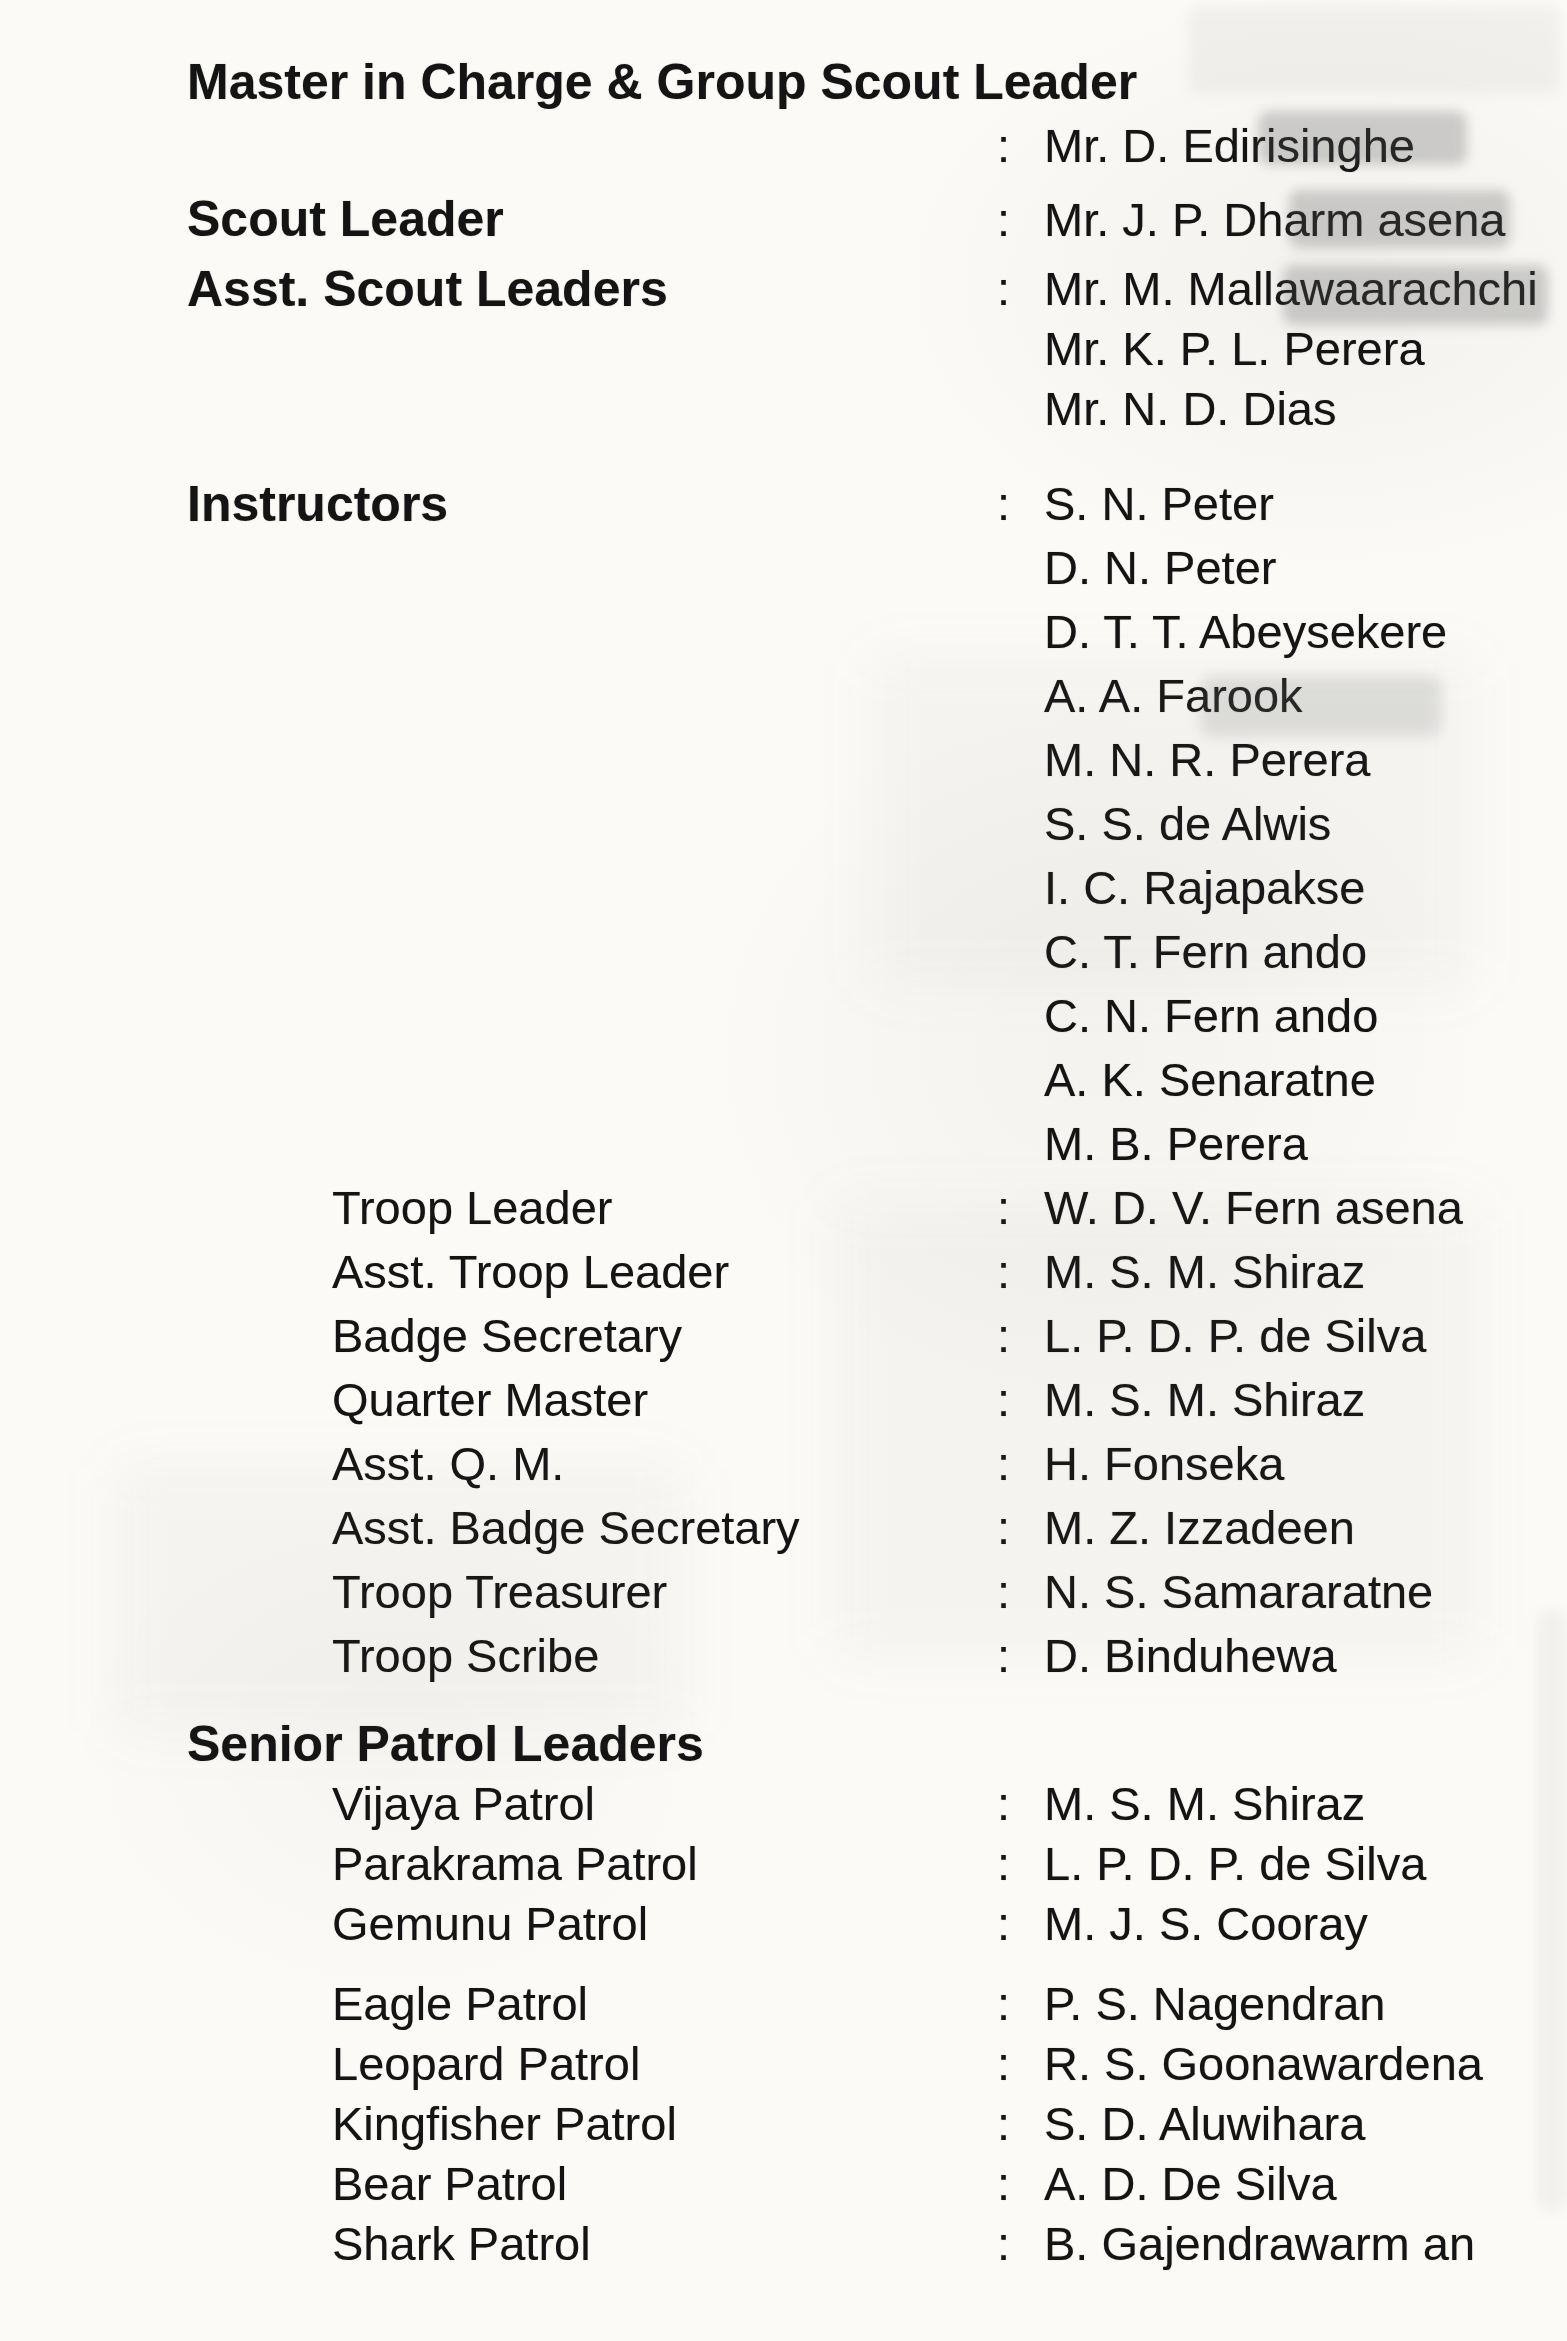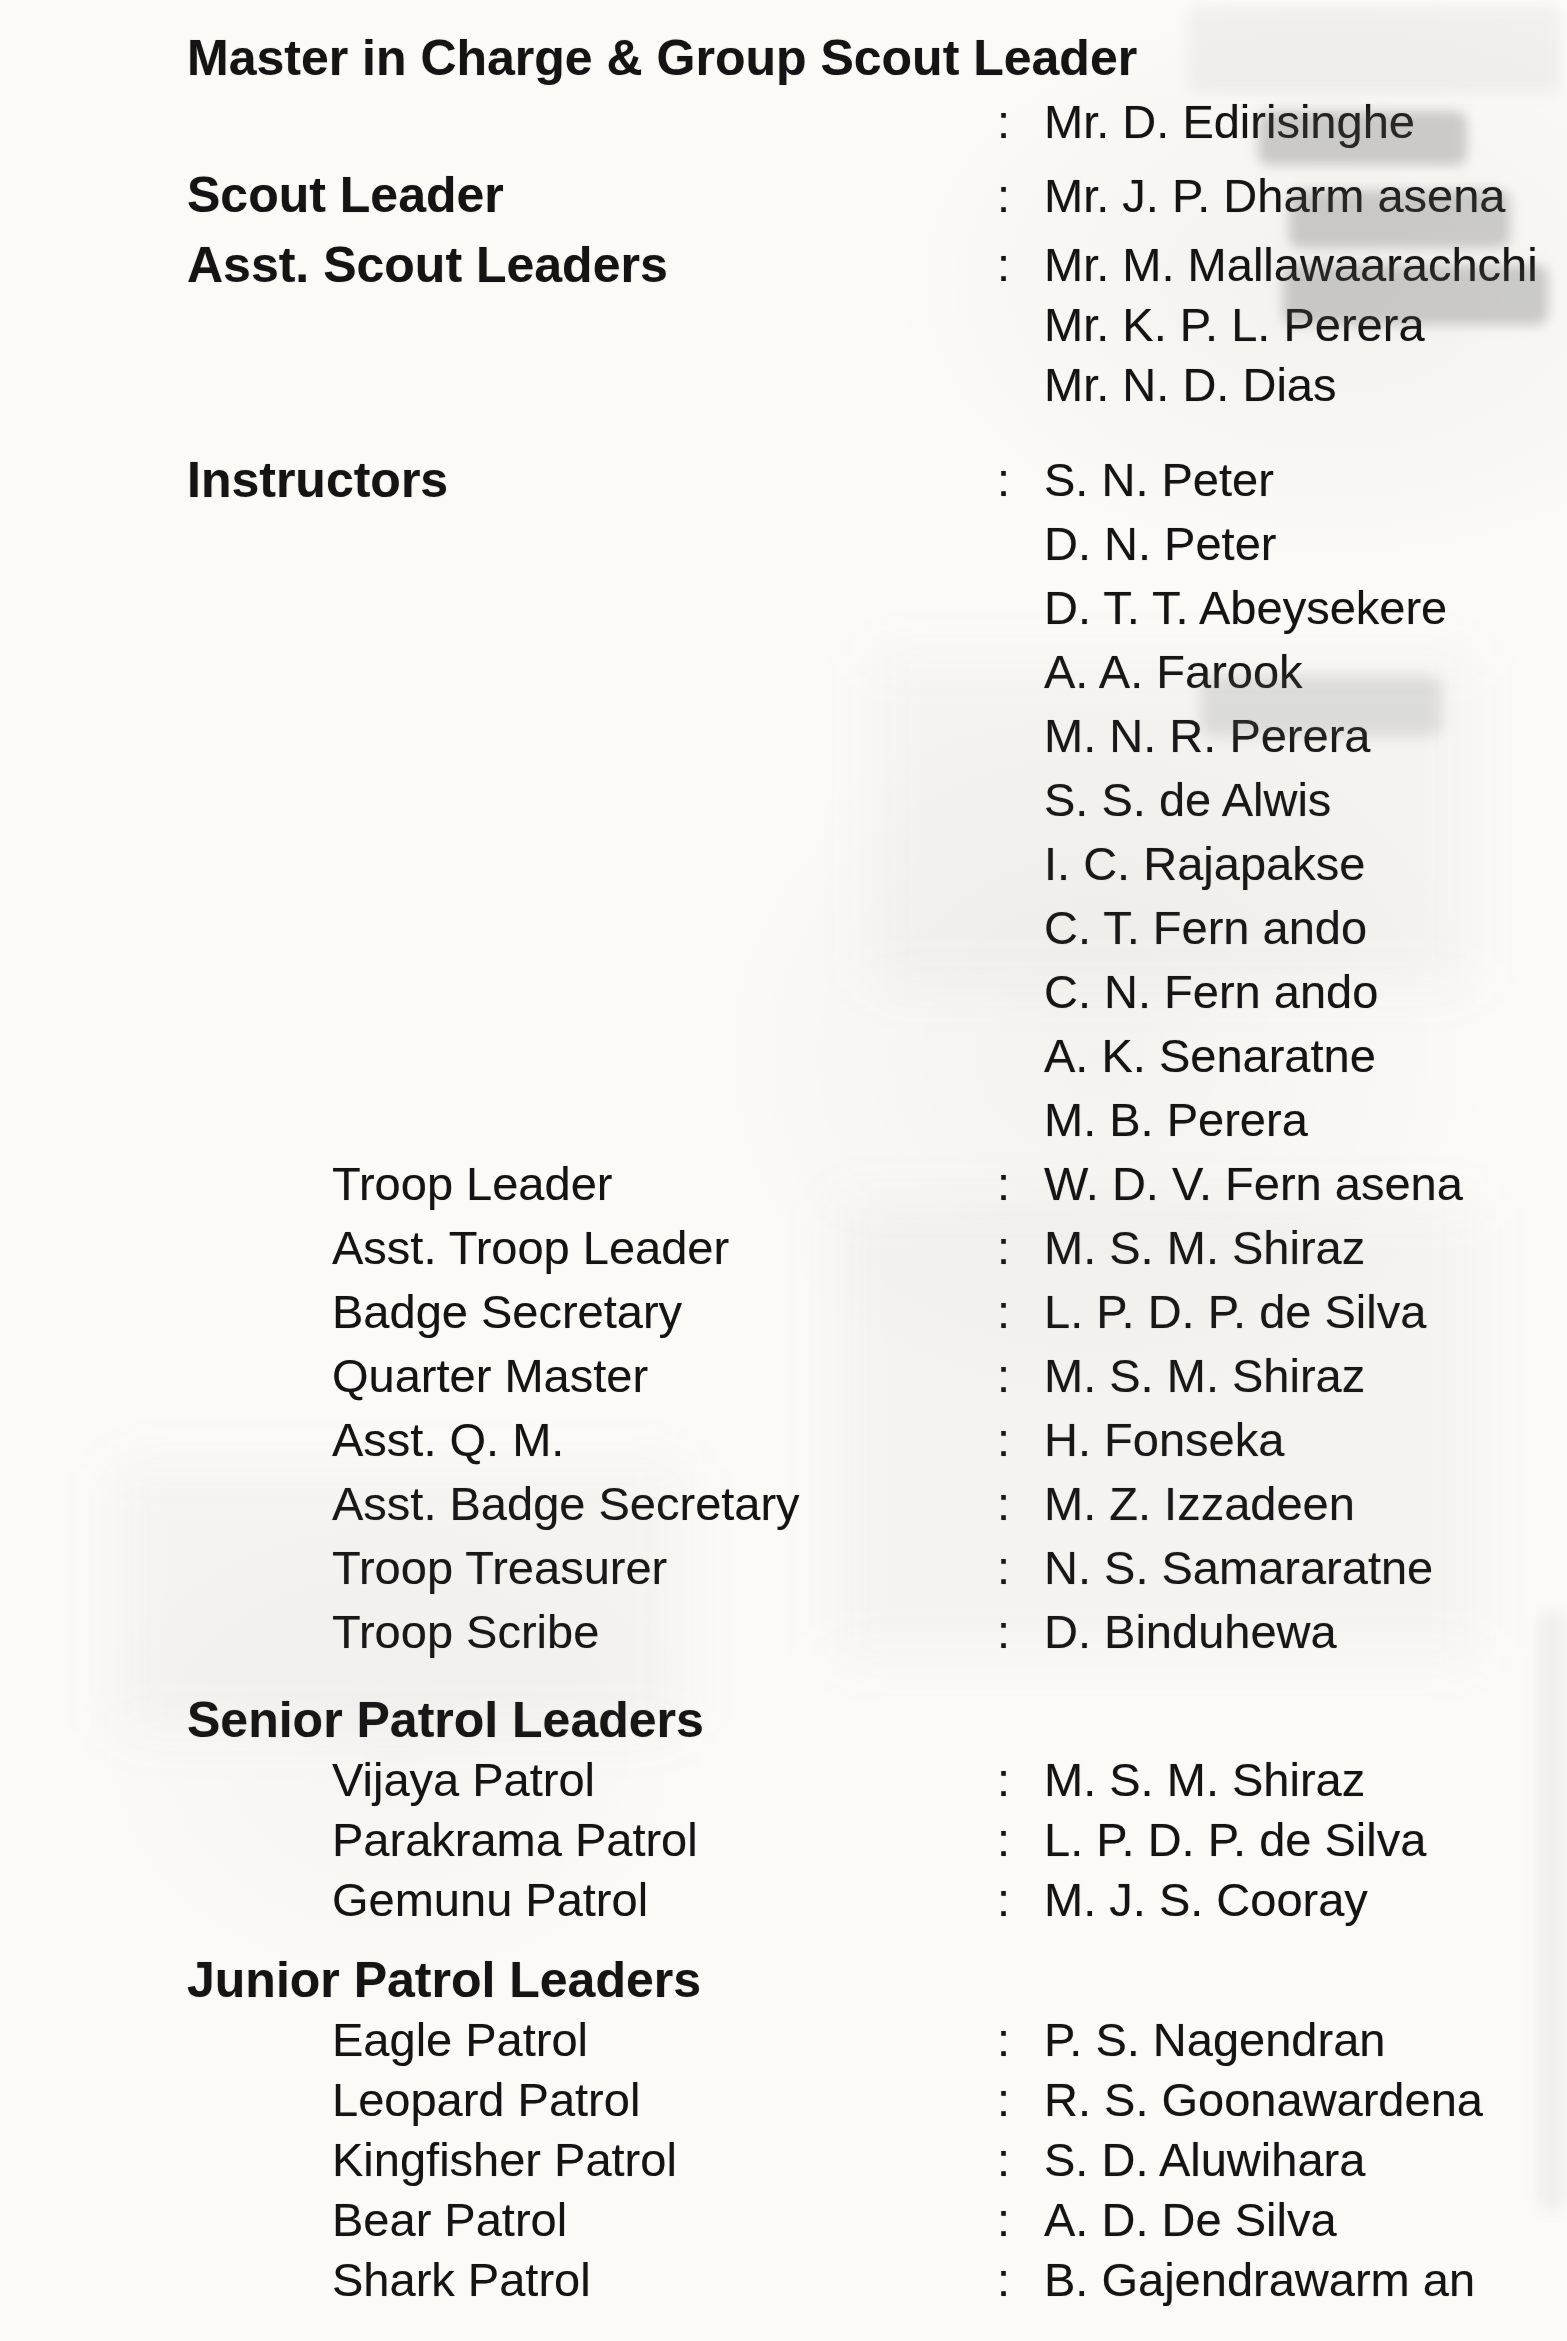--- a/index.html
+++ b/index.html
@@ -6,21 +6,21 @@
   body{
     width:1567px;height:2342px;position:relative;overflow:hidden;
     background:
       radial-gradient(758px 506px at 85% 12%, rgba(0,0,0,0.035), rgba(0,0,0,0) 60%),
       radial-gradient(632px 569px at 70% 45%, rgba(0,0,0,0.03), rgba(0,0,0,0) 65%),
       radial-gradient(569px 442px at 25% 75%, rgba(0,0,0,0.02), rgba(0,0,0,0) 60%),
       #fbfaf7;
     font-family:"Liberation Sans", sans-serif;
     color:#141414;
   }
-  .doc{position:absolute;left:0;top:0;right:0;padding-top:27px;}
+  .doc{position:absolute;left:0;top:0;right:0;padding-top:51px;}
   .section{position:relative;}
   .row{position:relative;height:63px;line-height:63px;white-space:nowrap;}
   .lbl{position:absolute;left:187px;font-weight:700;font-size:50px;letter-spacing:0px;
        text-shadow:0 0 1.3px rgba(30,30,30,.3);}
   .role{position:absolute;left:332px;font-weight:400;font-size:47px;
        text-shadow:0 0 0.9px rgba(30,30,30,.35);}
   .colon{position:absolute;left:997px;font-weight:400;font-size:47px;
        text-shadow:0 0 0.9px rgba(30,30,30,.35);}
   .val{position:absolute;left:1044px;font-weight:400;font-size:47px;
        text-shadow:0 0 1.1px rgba(30,30,30,.38);}
@@ -175,23 +175,20 @@
       <span class="val">L. P. D. P. de Silva</span>
     </div>
     <div class="row">
       <span class="role">Gemunu Patrol</span>
       <span class="colon">:</span>
       <span class="val">M. J. S. Cooray</span>
     </div>
   </div>
 
   <div class="section s-junior">
-    <div class="row title-row">
-      <span class="lbl">Junior Patrol Leaders</span>
-    </div>
     <div class="row">
       <span class="role">Eagle Patrol</span>
       <span class="colon">:</span>
       <span class="val">P. S. Nagendran</span>
     </div>
     <div class="row">
       <span class="role">Leopard Patrol</span>
       <span class="colon">:</span>
       <span class="val">R. S. Goonawardena</span>
     </div>

